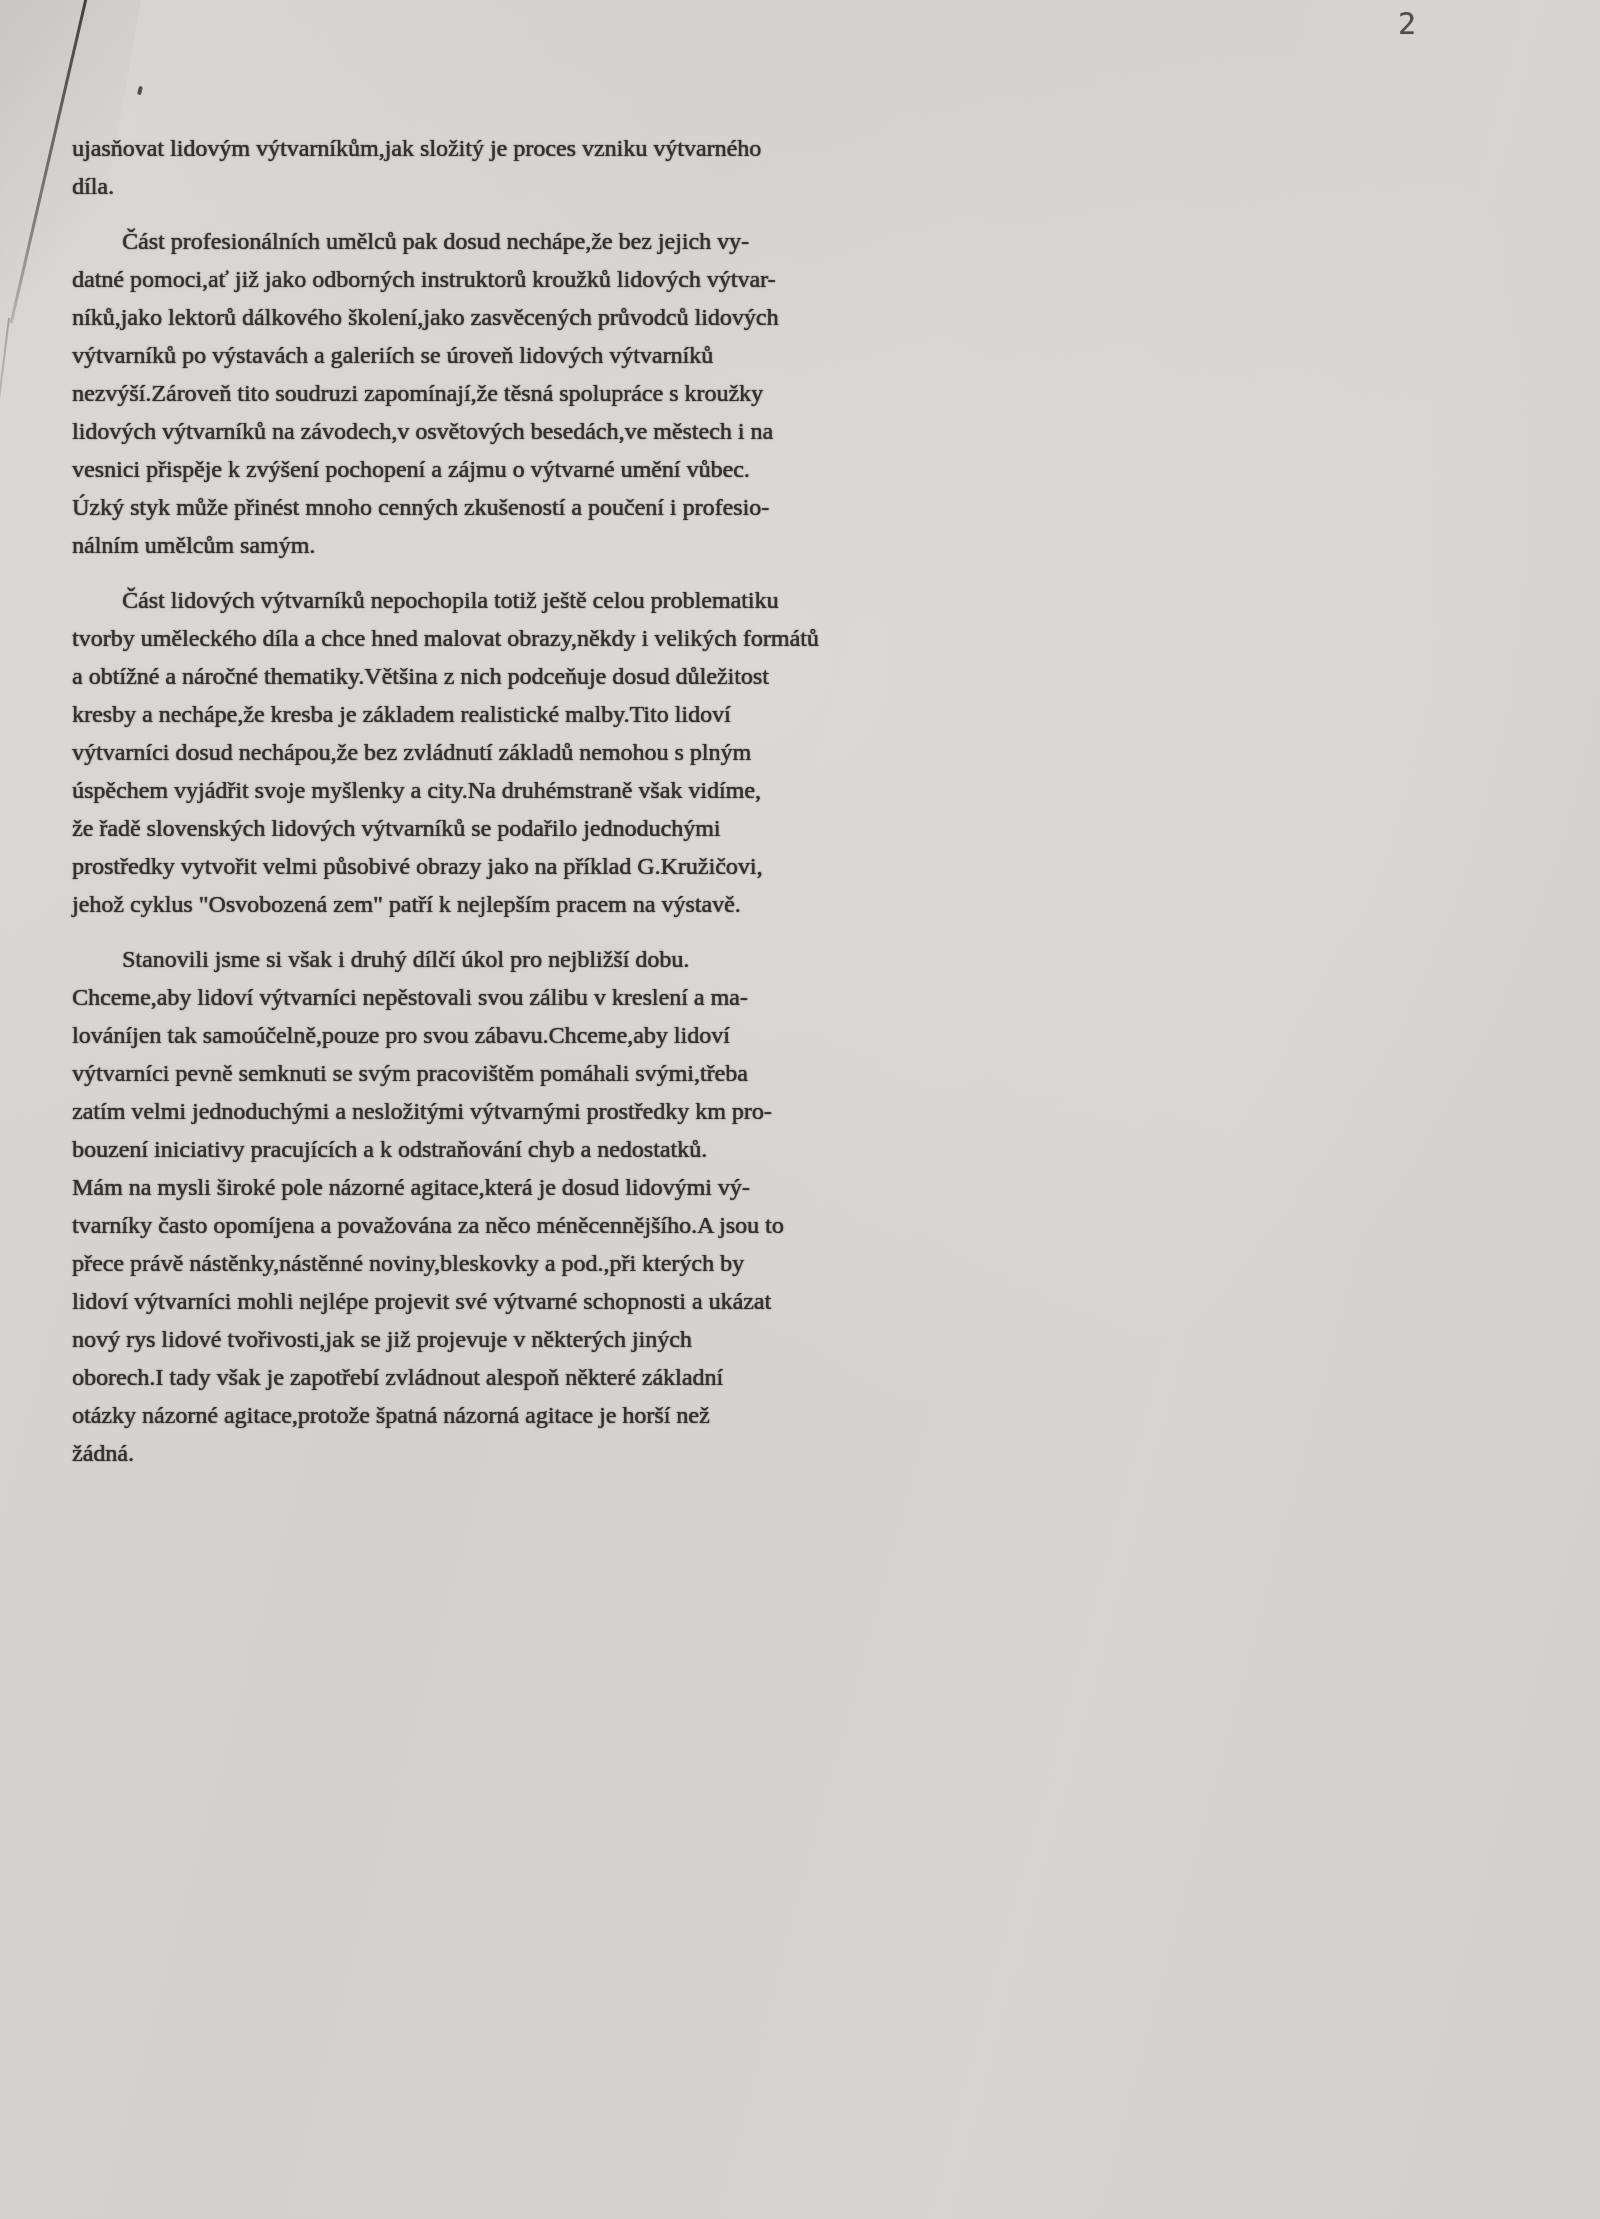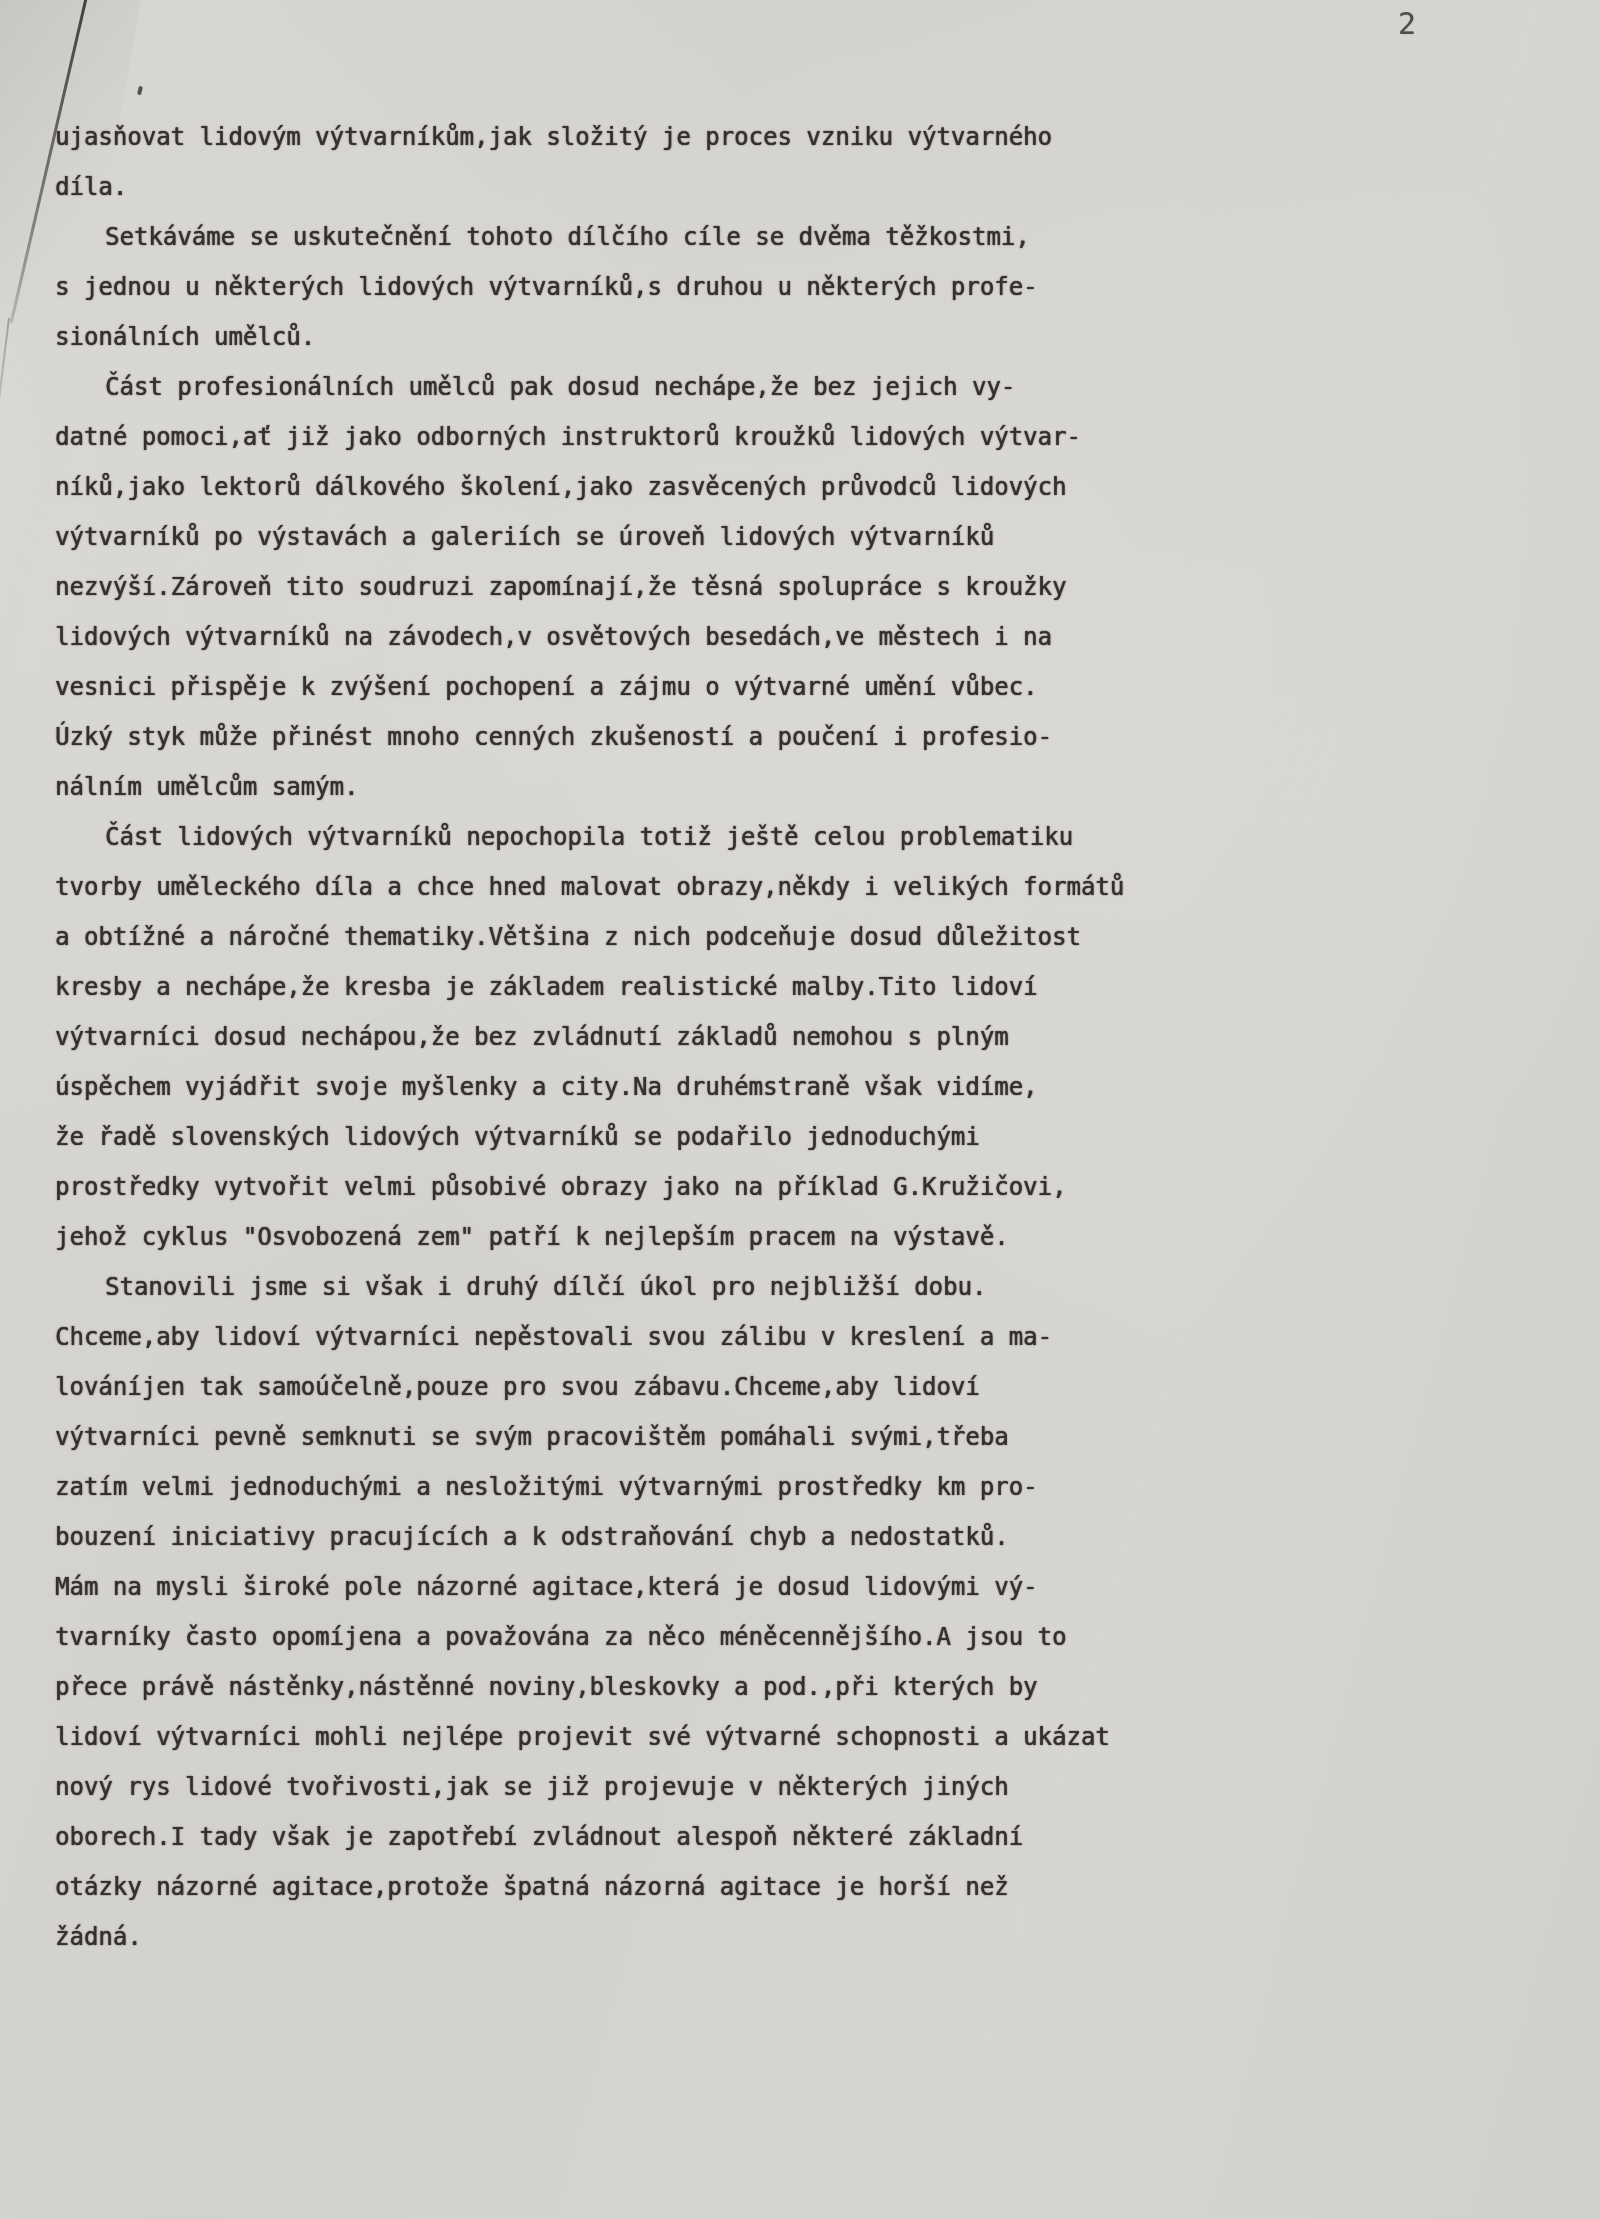--- a/index.html
+++ b/index.html
@@ -69,51 +69,49 @@
     color: #504e4b;
     text-shadow: 0 0 1px rgba(80,78,75,0.6);
   }
   .text-block {
     position: absolute;
     left: 55px;
     top: 112px;
     width: 1110px;
   }
   .para {
-    margin: 0;
+    margin: 17px;
     white-space: pre-wrap;
     font-size: 24px;
-    line-height: 50px;
+    line-height: 38px;
     letter-spacing: 0px;
     word-spacing: 0px;
     text-shadow:
       0.4px 0.4px 0.9px rgba(48,44,40,0.85),
       -0.3px -0.2px 0.8px rgba(48,44,40,0.45),
       0 0 2.2px rgba(60,56,52,0.35);
+    font-family: Liberation Serif, serif;
   }
   .para.indent { text-indent: 50px; }
   .para.gap-before { margin-top: 12px; }
 </style>
 </head>
 <body>
 
 <div class="page">
   <div class="corner-shade"></div>
   <div class="crease-1"></div>
   <div class="crease-2"></div>
   <div class="speck"></div>
 
   <div class="page-number">2</div>
 
   <div class="text-block">
     <p class="para">ujasňovat lidovým výtvarníkům,jak složitý je proces vzniku výtvarného
 díla.</p>
-    <p class="para indent">Setkáváme se uskutečnění tohoto dílčího cíle se dvěma těžkostmi,
-s jednou u některých lidových výtvarníků,s druhou u některých profe-
-sionálních umělců.</p>
     <p class="para indent">Část profesionálních umělců pak dosud nechápe,že bez jejich vy-
 datné pomoci,ať již jako odborných instruktorů kroužků lidových výtvar-
 níků,jako lektorů dálkového školení,jako zasvěcených průvodců lidových
 výtvarníků po výstavách a galeriích se úroveň lidových výtvarníků
 nezvýší.Zároveň tito soudruzi zapomínají,že těsná spolupráce s kroužky
 lidových výtvarníků na závodech,v osvětových besedách,ve městech i na
 vesnici přispěje k zvýšení pochopení a zájmu o výtvarné umění vůbec.
 Úzký styk může přinést mnoho cenných zkušeností a poučení i profesio-
 nálním umělcům samým.</p>
     <p class="para indent">Část lidových výtvarníků nepochopila totiž ještě celou problematiku

